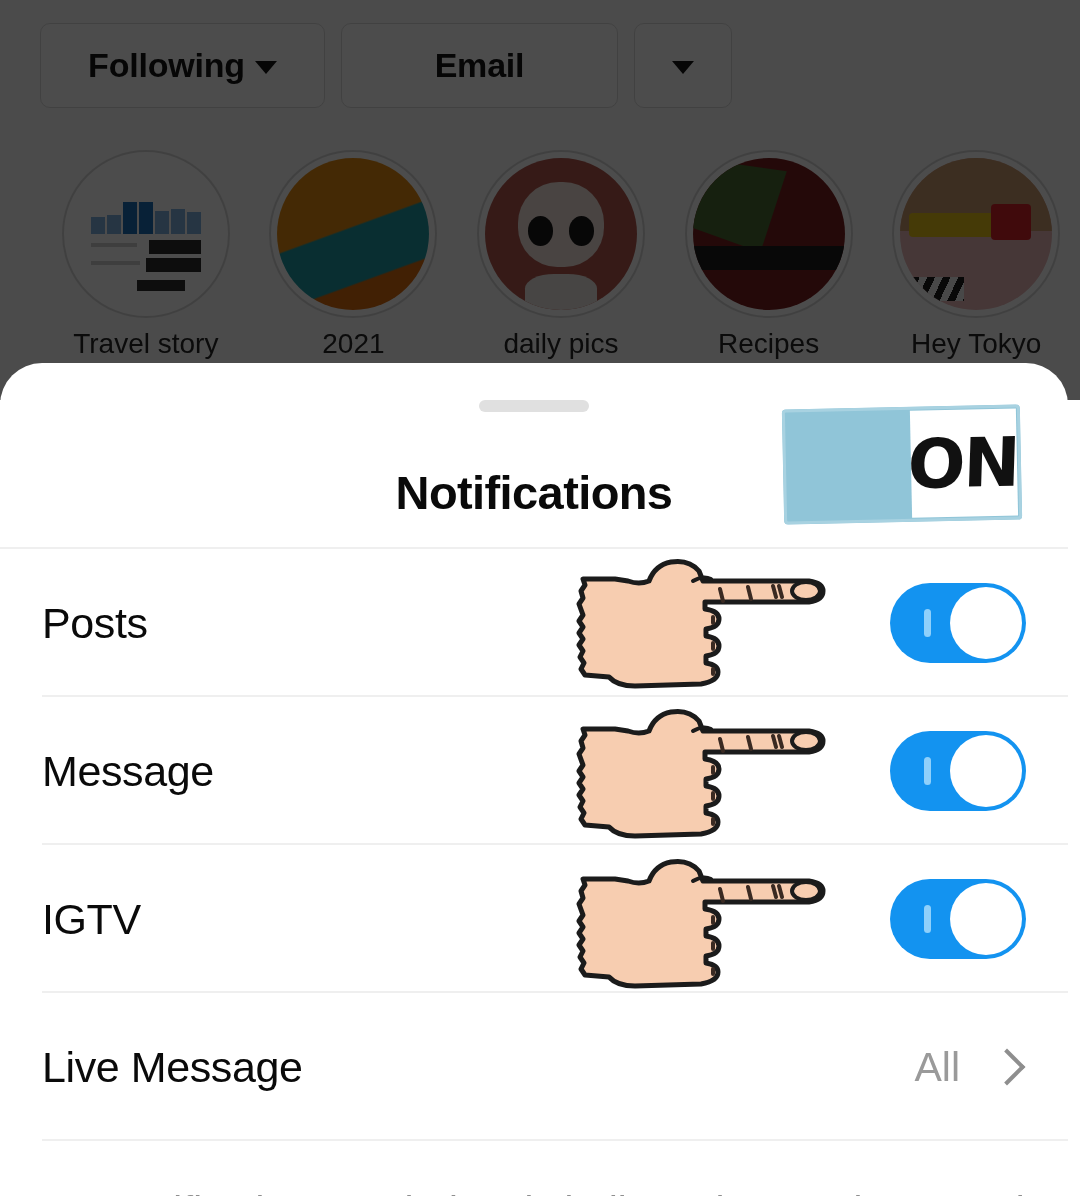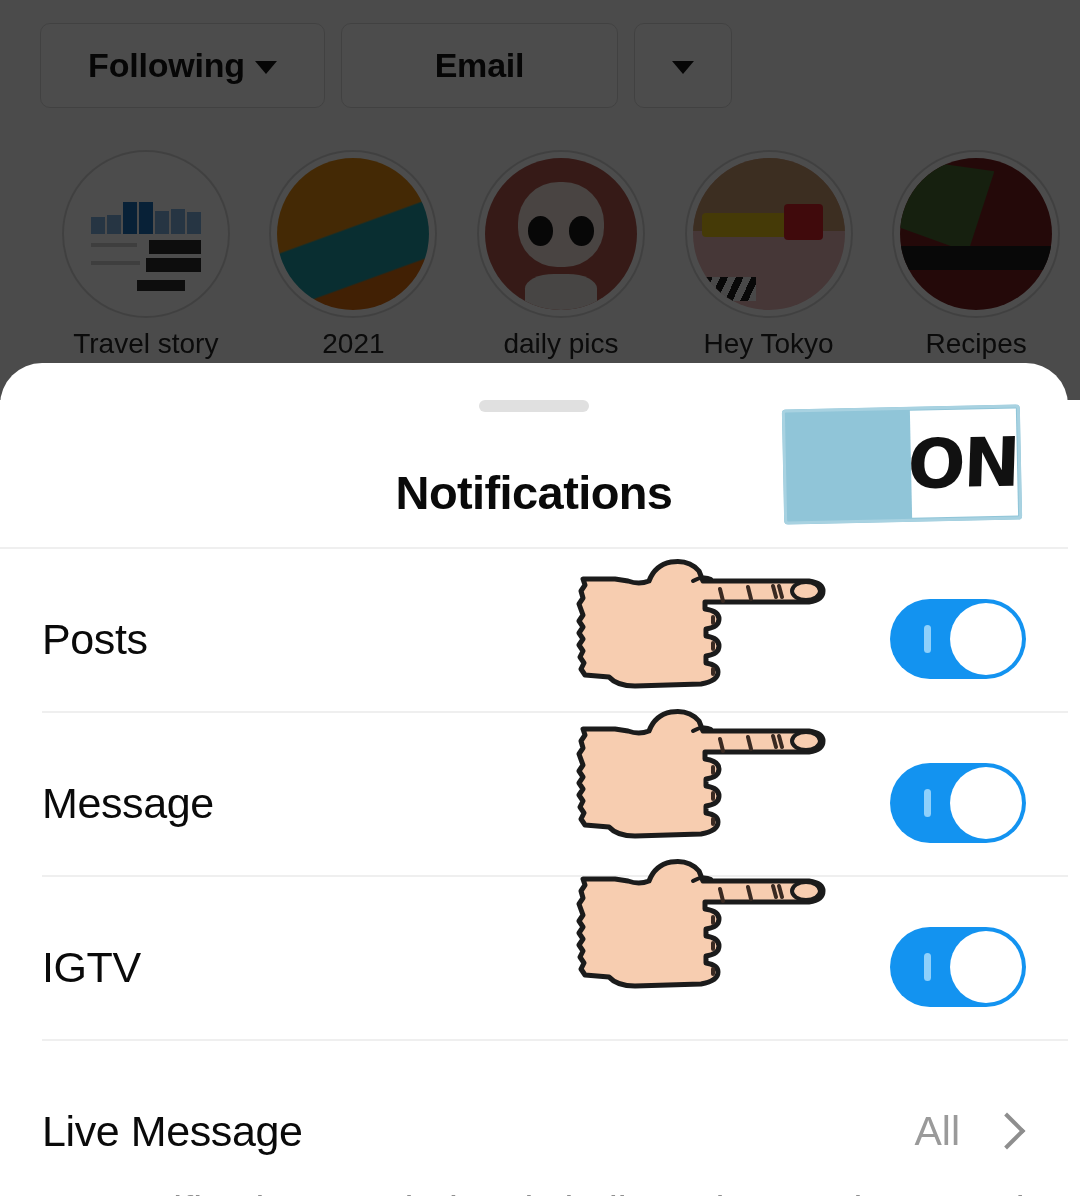--- a/index.html
+++ b/index.html
@@ -179,21 +179,21 @@
     font-size:68px; font-weight:bold; color:#111;
     letter-spacing:-2px;
     transform:skewX(-3deg);
   }
 
   
   .row{
     position:relative;
     height:148px;
     display:flex; align-items:center;
-    padding-left:42px; padding-right:42px;margin-top:16px;
+    padding-left:42px; padding-right:42px;
   }
   .row + .row::before,
   .row::after{}
   .row-divider{
     position:absolute; left:42px; right:0; bottom:0;
     height:2px; background:#efefef;
   }
   .row-label{
     font-size:43px; color:#0a0a0a; font-weight:normal; letter-spacing:-.4px;
   }
@@ -305,38 +305,38 @@
               <div class="eye l"></div>
               <div class="eye r"></div>
               <div class="body"></div>
           </div>
         </div>
         <div class="story-label">daily pics</div>
       </div>
 
       <div class="story-cell">
         <div class="story-ring">
+          <div class="story-img th-red">
+            <div class="leaf"></div>
+              <div class="bar"></div>
+          </div>
+        </div>
+        <div class="story-label">Recipes</div>
+      </div>
+
+      <div class="story-cell">
+        <div class="story-ring">
           <div class="story-img th-dragon">
             <div class="top"></div>
               <div class="logo"></div>
               <div class="logo2"></div>
               <div class="stripes"></div>
           </div>
         </div>
         <div class="story-label">Hey Tokyo</div>
-      </div>
-
-      <div class="story-cell">
-        <div class="story-ring">
-          <div class="story-img th-red">
-            <div class="leaf"></div>
-              <div class="bar"></div>
-          </div>
-        </div>
-        <div class="story-label">Recipes</div>
       </div>
 
     </div>
 
   </div>
 
   <div id="scrim"></div>
 
   <div id="sheet">
 

